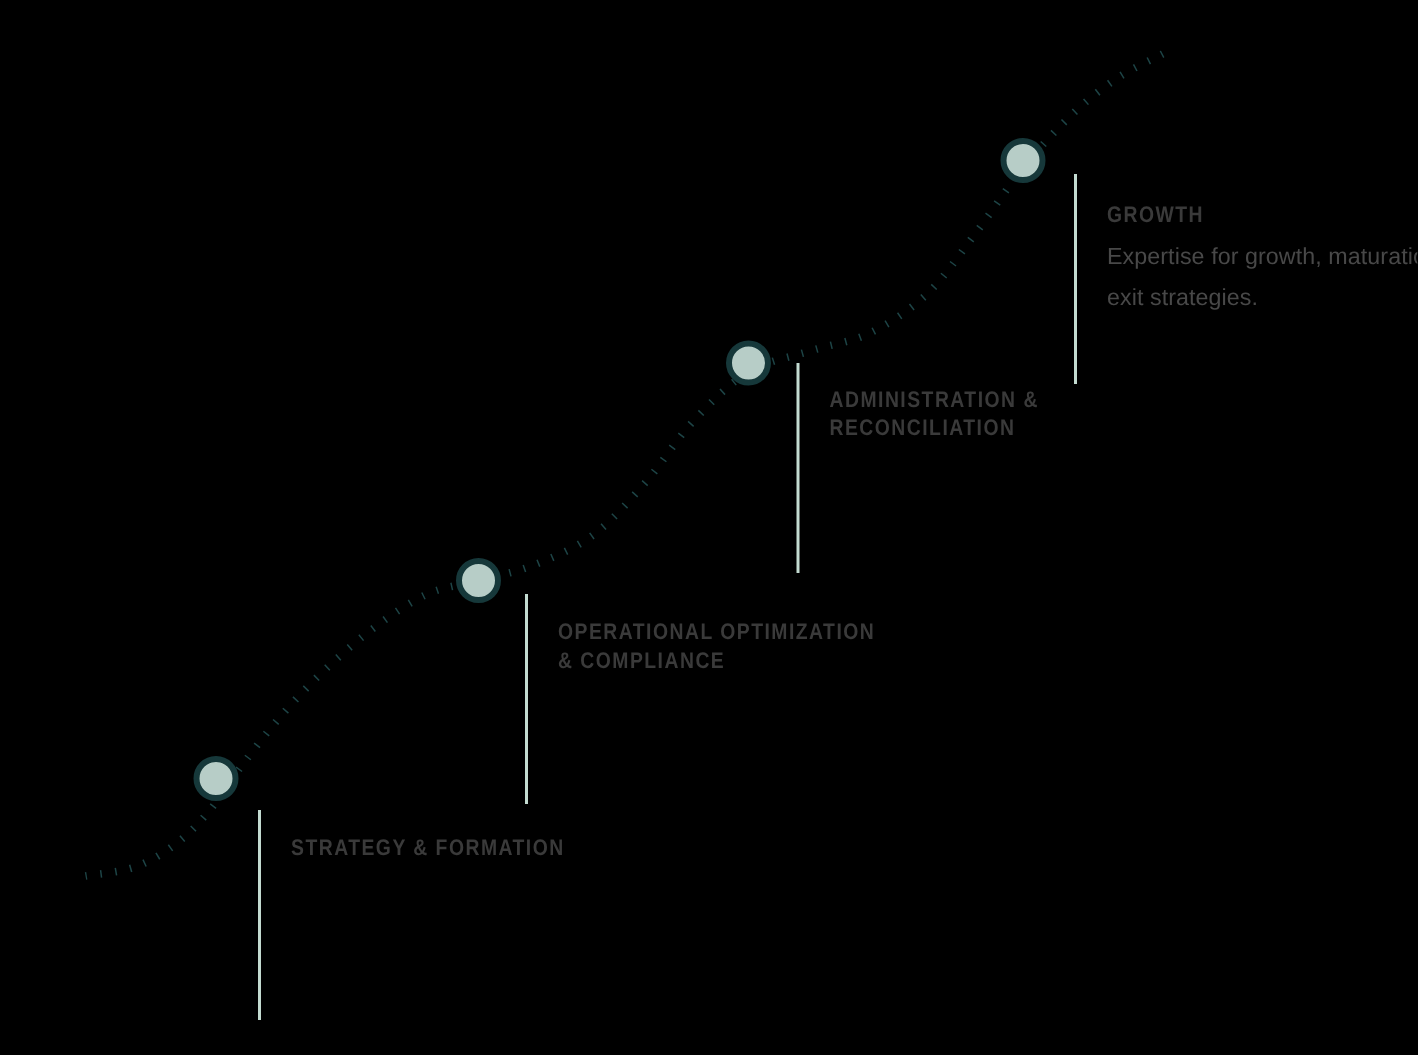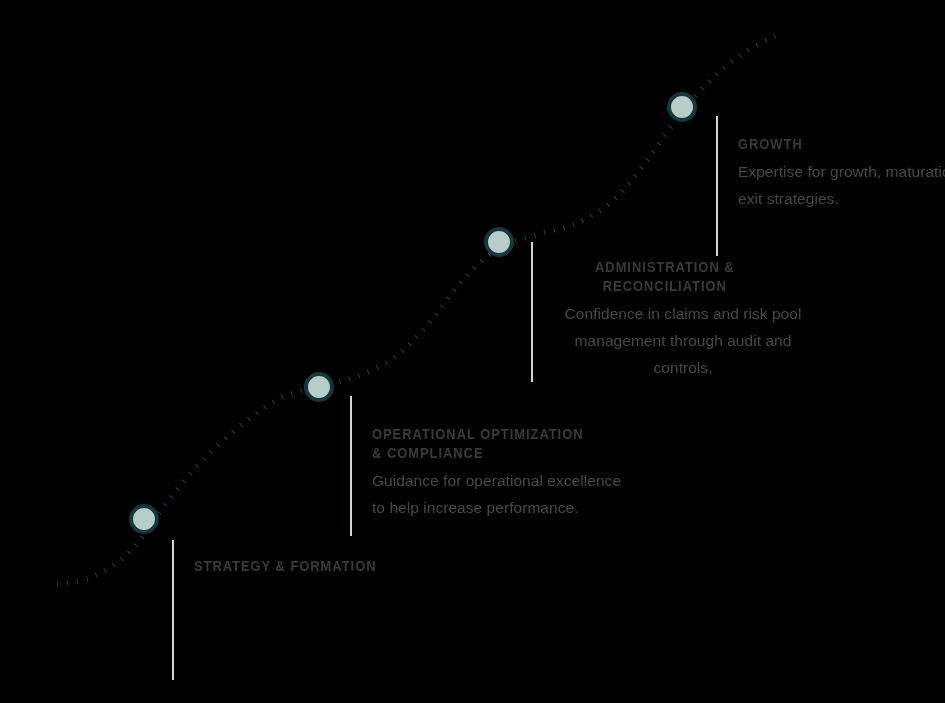--- a/index.html
+++ b/index.html
@@ -93,32 +93,30 @@
 
   <div id="blocks-layer">
       <div class="stage-block" style="left: 172px; top: 540px;">
         <div class="rule" style="height: 140px;"></div>
         <div class="block-text" style="top: 16px;">
           <h3 class="stage-title">STRATEGY &amp; FORMATION</h3>
         </div>
       </div>
       <div class="stage-block" style="left: 350px; top: 396px;">
         <div class="rule" style="height: 140px;"></div>
-        <div class="block-text" style="top: 28px;">
+        <div class="block-text" style="top: 16px;">
           <h3 class="stage-title">OPERATIONAL OPTIMIZATION
 &amp; COMPLIANCE</h3>
-          <p class="stage-desc">Guidance for operational excellence to help increase performance.</p>
         </div>
       </div>
       <div class="stage-block" style="left: 531px; top: 242px;">
         <div class="rule" style="height: 140px;"></div>
-        <div class="block-text" style="top: 15px; text-align: center;">
+        <div class="block-text" style="top: 15px;">
           <h3 class="stage-title">ADMINISTRATION &amp;
 RECONCILIATION</h3>
-          <p class="stage-desc">Confidence in claims and risk pool management through audit and controls.</p>
         </div>
       </div>
       <div class="stage-block" style="left: 716px; top: 116px;">
         <div class="rule" style="height: 140px;"></div>
         <div class="block-text" style="top: 18px;">
           <h3 class="stage-title">GROWTH</h3>
           <p class="stage-desc">Expertise for growth, maturation, and exit strategies.</p>
         </div>
       </div>
     </div>

